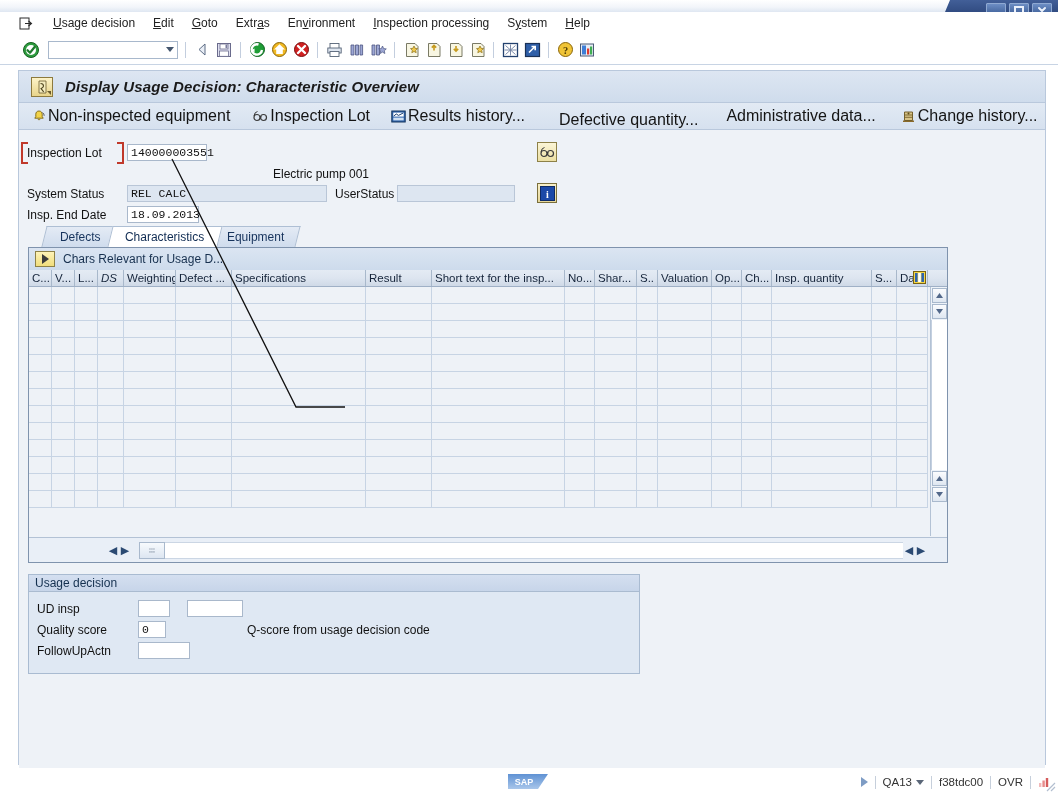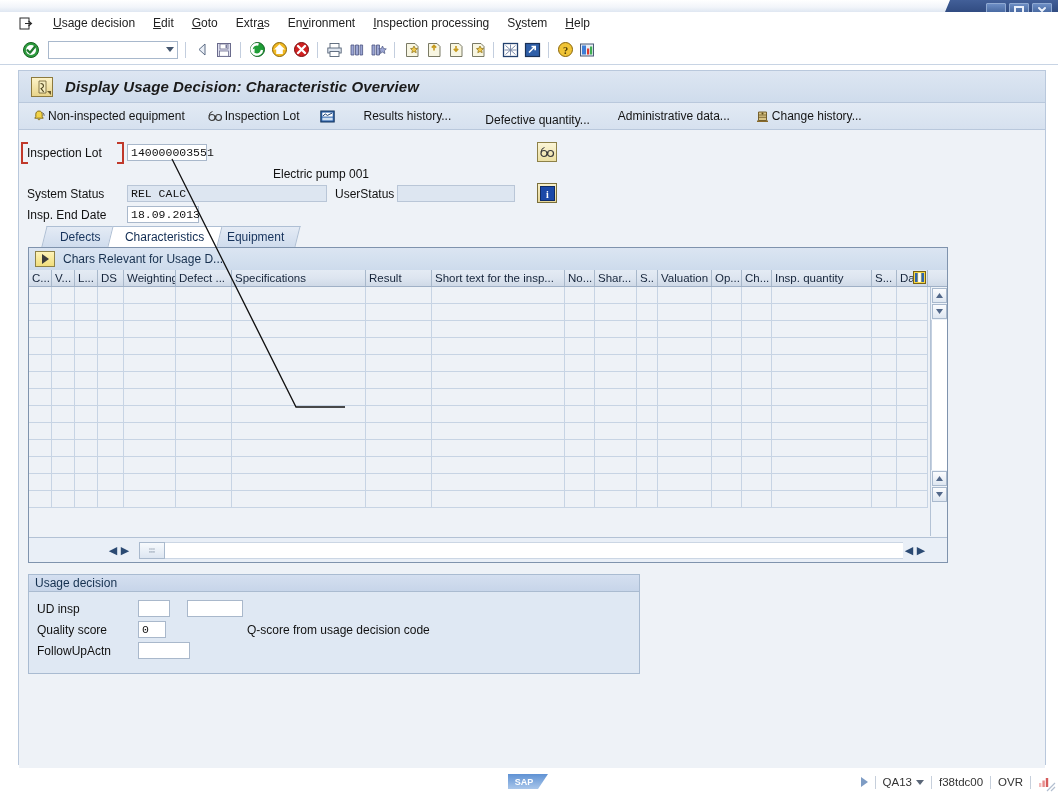--- a/index.html
+++ b/index.html
@@ -131,21 +131,21 @@
 
   .app-toolbar {
     position: absolute; left: 0; top: 32px; width: 100%; height: 27px;
     background: linear-gradient(to bottom,#e2eaf4 0%, #d6e1ef 100%);
     border-bottom: 1px solid #b9c8dc;
     display: flex; align-items: center; padding-left: 8px;
   }
   .app-btn {
     display: flex; align-items: center;
     padding: 2px 9px 2px 4px;
-    font-size: 12px; color: #141414; white-space: nowrap;
+    font-size: 16px; color: #141414; white-space: nowrap;
     cursor: default;
     justify-content: space-between;
   }
   .app-btn .ic { width: 15px; height: 15px; margin-right: 2px; display:flex;align-items:center;justify-content:center; }
 
   
   .form {
     position: absolute; left: 0; top: 59px; width: 100%; height: 100%;
     background: #eef2f7;
   }
@@ -546,21 +546,21 @@
         <span class="ic">
           <svg width="15" height="13" viewBox="0 0 15 13">
             <circle cx="4" cy="7.5" r="3" fill="none" stroke="#3a3a3a" stroke-width="1.2"></circle>
             <circle cx="10.5" cy="7.5" r="3" fill="none" stroke="#3a3a3a" stroke-width="1.2"></circle>
             <path d="M7 7 q1.2 -1 1.6 0" stroke="#3a3a3a" stroke-width="1" fill="none"></path>
             <path d="M1 6 q0.5 -4 3.5 -4.5" stroke="#3a3a3a" stroke-width="1" fill="none"></path>
           </svg>
         </span>
         <span>Inspection Lot</span>
       </div>
-      <div class="app-btn" style="margin-left:8px;gap:26px;">
+      <div class="app-btn" style="margin-left:8px;">
         <span class="ic">
           <svg width="15" height="13" viewBox="0 0 15 13">
             <rect x="0.8" y="1" width="13.4" height="11" fill="#2f64ad" stroke="#16365e" stroke-width="1"></rect>
             <rect x="2.3" y="2.6" width="10.4" height="4" fill="#ffffff"></rect>
             <path d="M2.8 6 L5.3 4 L7.5 5.4 L12.2 3" stroke="#1b3f70" stroke-width="1" fill="none"></path>
             <rect x="2.3" y="7.6" width="10.4" height="2.8" fill="#cfe0f2"></rect>
           </svg>
         </span>
         <span>Results history...</span>
       </div>
@@ -631,21 +631,21 @@
       <div class="table-head-strip">
         <div class="expand-btn"></div>
         <div class="strip-label">Chars Relevant for Usage D...</div>
       </div>
 
       <div class="grid">
         <div class="colhead" id="colhead">
             <div class="ch" style="width: 23px; flex: 0 0 23px;">C...</div>
             <div class="ch" style="width: 23px; flex: 0 0 23px;">V...</div>
             <div class="ch" style="width: 23px; flex: 0 0 23px;">L...</div>
-            <div class="ch" style="width: 26px; flex: 0 0 26px;">DS</div>
+            <div class="ch" style="width: 26px; flex: 0 0 26px; font-style: italic;">DS</div>
             <div class="ch" style="width: 52px; flex: 0 0 52px;">Weighting</div>
             <div class="ch" style="width: 56px; flex: 0 0 56px;">Defect ...</div>
             <div class="ch" style="width: 134px; flex: 0 0 134px;">Specifications</div>
             <div class="ch" style="width: 66px; flex: 0 0 66px;">Result</div>
             <div class="ch" style="width: 133px; flex: 0 0 133px;">Short text for the insp...</div>
             <div class="ch" style="width: 30px; flex: 0 0 30px;">No...</div>
             <div class="ch" style="width: 42px; flex: 0 0 42px;">Shar...</div>
             <div class="ch" style="width: 21px; flex: 0 0 21px;">S..</div>
             <div class="ch" style="width: 54px; flex: 0 0 54px;">Valuation</div>
             <div class="ch" style="width: 30px; flex: 0 0 30px;">Op...</div>

